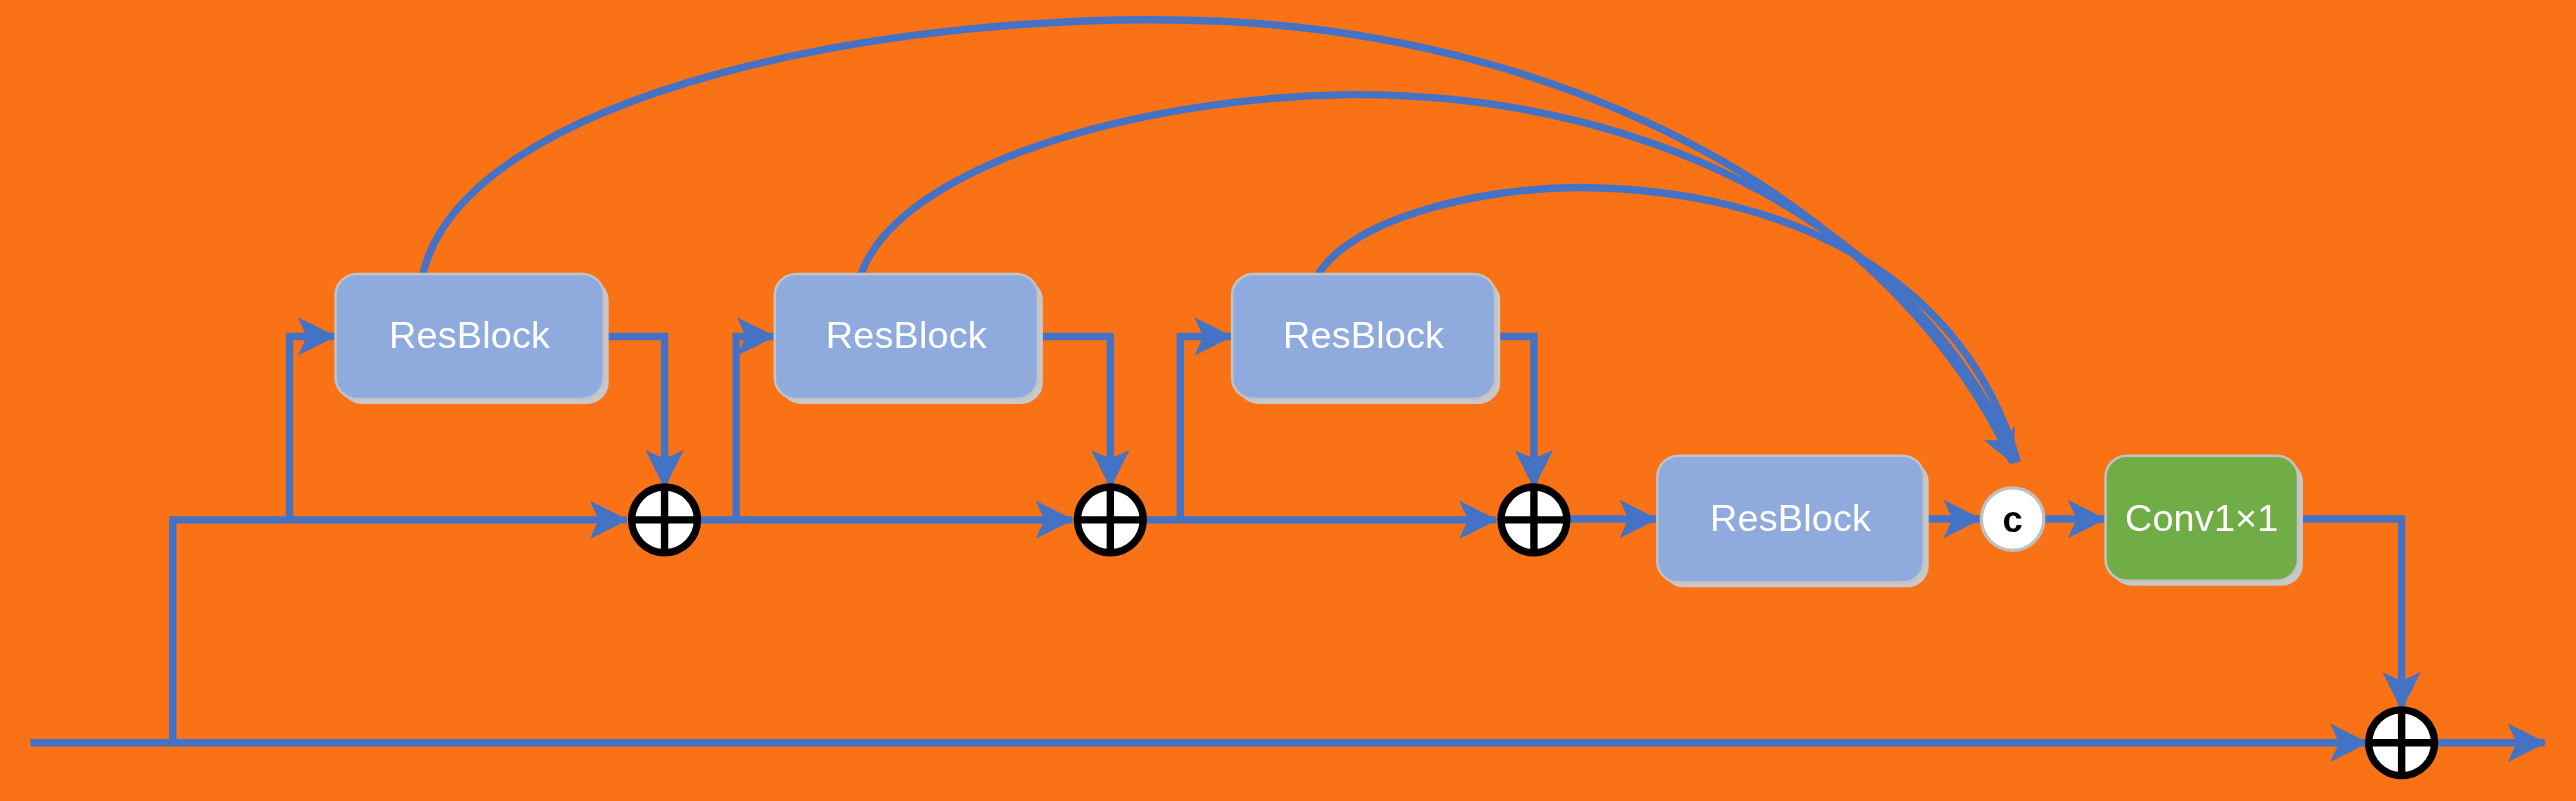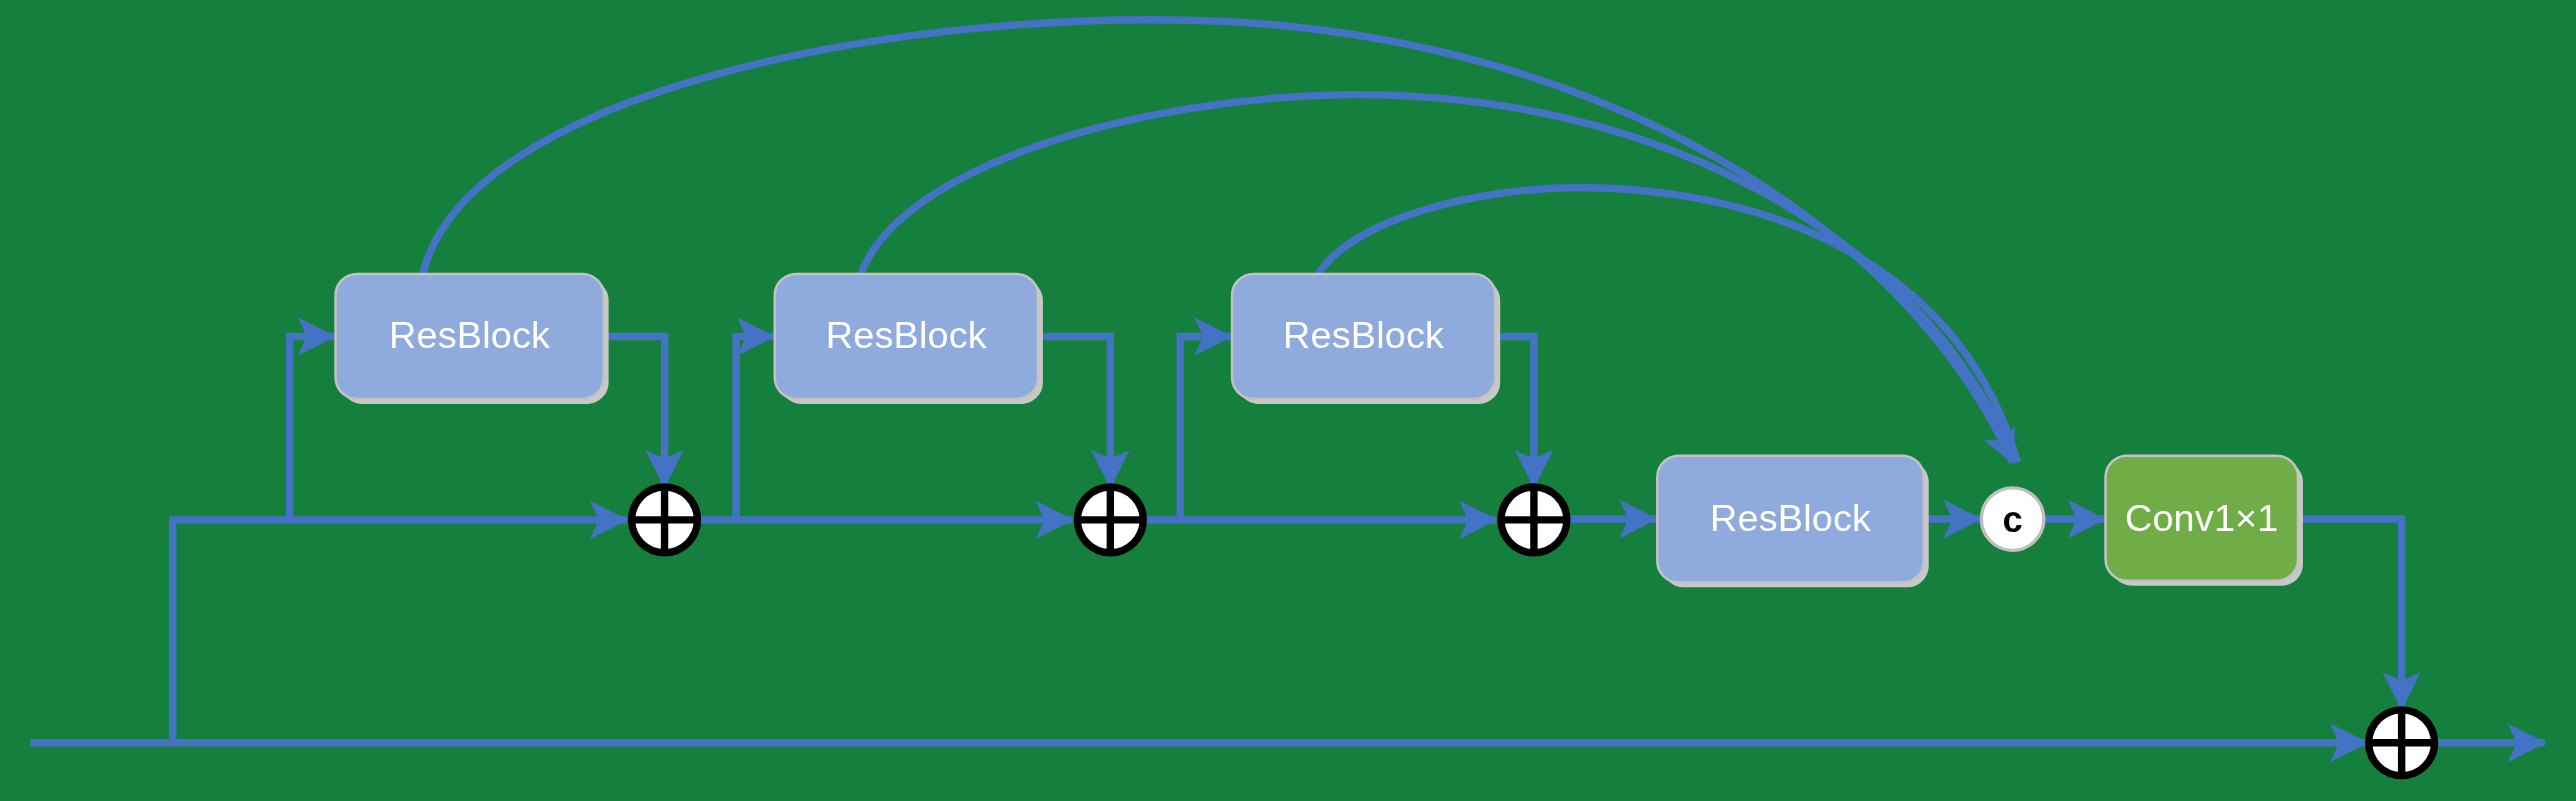--- a/index.html
+++ b/index.html
@@ -10,21 +10,21 @@
   body {
     width: 2576px;
     height: 802px;
     font-family: "Liberation Sans", sans-serif;
     overflow: hidden;
   }
   #diagram-root {
     position: relative;
     width: 2576px;
     height: 802px;
-    background: #15803d;
+    background: #f97316;
   }
   svg.canvas {
     position: absolute;
     top: 0;
     left: 0;
     width: 2576px;
     height: 802px;
     display: block;
   }
   .node-label {

